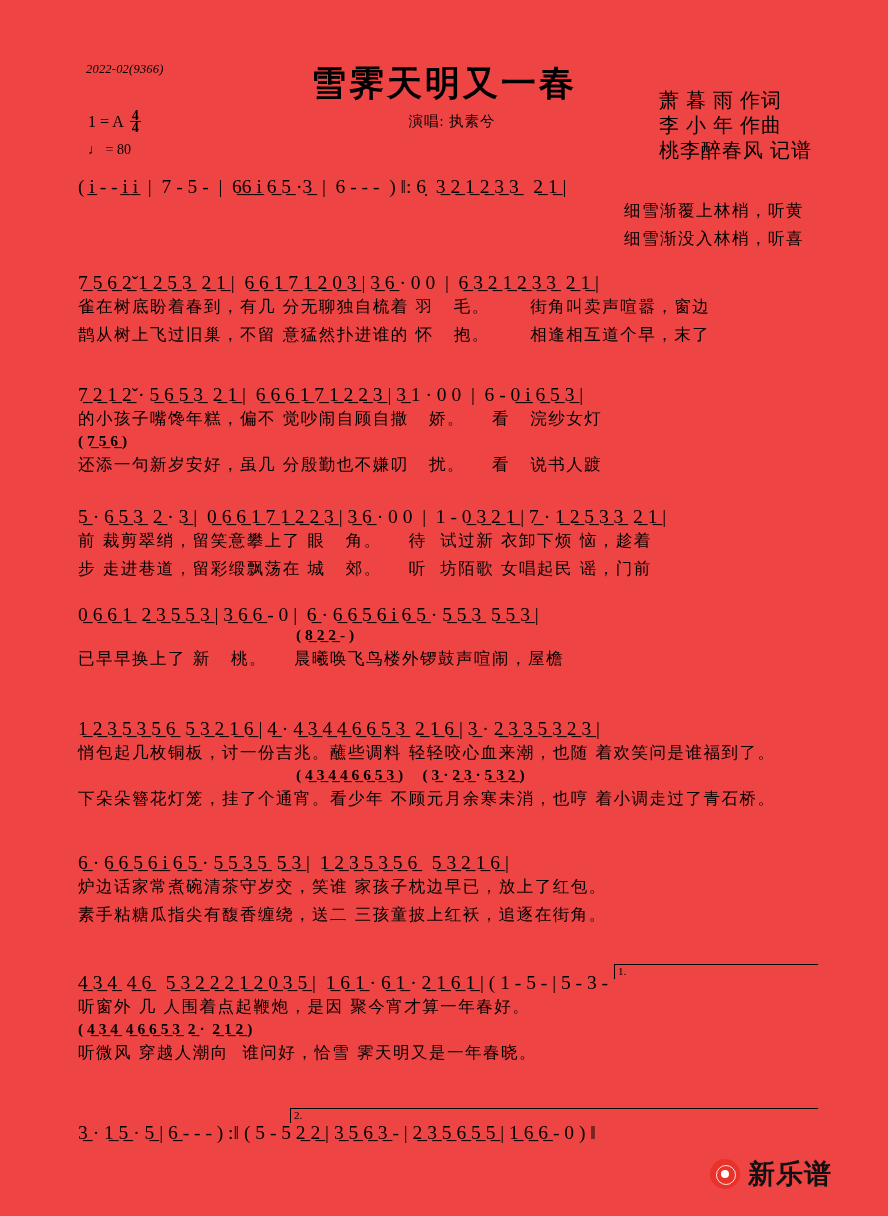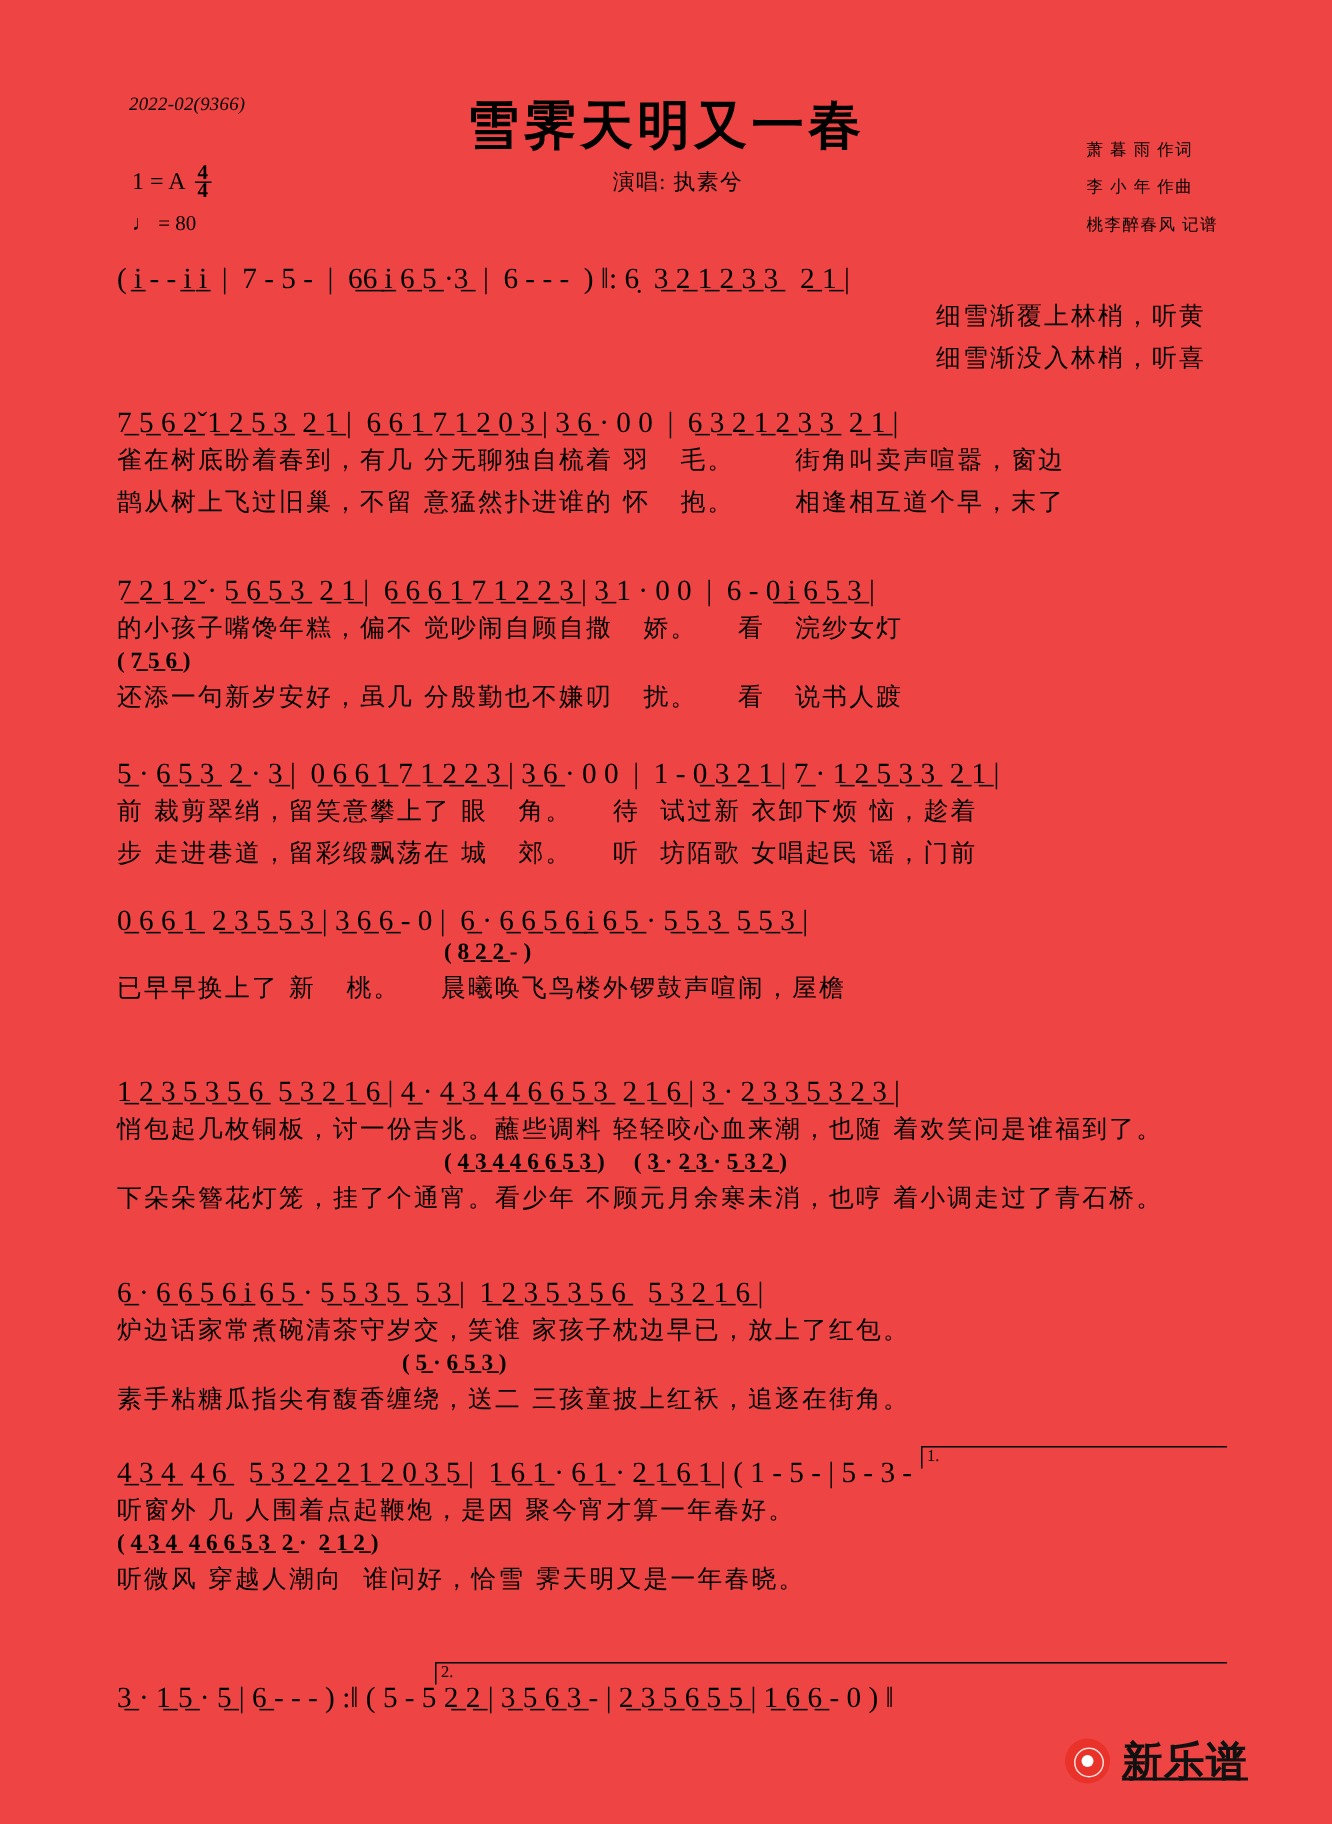--- a/index.html
+++ b/index.html
@@ -46,21 +46,21 @@
     left: 16px; right: 0;
     top: 112px;
     text-align: center;
     font-size: 14.5px;
     letter-spacing: 1px;
   }
   .credits {
     position: absolute;
     right: 76px;
     top: 88px;
-    font-size: 11px;
+    font-size: 20px;
     line-height: 25px;
     text-align: left;
     letter-spacing: 1px;
   }
 
   
   .keysig {
     position: absolute;
     left: 88px;
     top: 110px;
@@ -158,21 +158,20 @@
     margin: -9px 0 0 -9px;
     border-radius: 50%;
     border: 1.5px solid rgba(255,255,255,.85);
   }
   .logo .txt {
     font-family: "DejaVu Serif", serif;
     font-weight: bold;
     font-size: 27px;
     letter-spacing: 1px;
     color: #111;
-    text-decoration: underline;
   }
 </style>
 </head>
 <body>
 
 <div class="page">
 
   <div class="doc-code">2022-02(9366)</div>
   <div class="title">雪霁天明又一春</div>
   <div class="singer">演唱: 执素兮</div>
@@ -228,21 +227,20 @@
   <div class="system" style="top:718px;">
     <div class="notes">1̲ 2̲ 3̲ 5̲ 3̲ 5̲ 6̲  5̲ 3̲ 2̲ 1̲ 6̲ | 4̲ · 4̲ 3̲ 4̲ 4̲ 6̲ 6̲ 5̲ 3̲  2̲ 1̲ 6̲ | 3̲ · 2̲ 3̲ 3̲ 5̲ 3̲ 2̲ 3̲ |</div>
     <div class="lyric">悄包起几枚铜板，讨一份吉兆。蘸些调料 轻轻咬心血来潮，也随 着欢笑问是谁福到了。</div>
     <div class="paren-notes" style="padding-left:218px;">( 4̲ 3̲ 4̲ 4̲ 6̲ 6̲ 5̲ 3̲ )     ( 3̲ · 2̲ 3̲ · 5̲ 3̲ 2̲ )</div>
     <div class="lyric l2">下朵朵簪花灯笼，挂了个通宵。看少年 不顾元月余寒未消，也哼 着小调走过了青石桥。</div>
   </div>
 
   <div class="system" style="top:852px;">
     <div class="notes">6̲ · 6̲ 6̲ 5̲ 6̲ i̲ 6̲ 5̲ · 5̲ 5̲ 3̲ 5̲  5̲ 3̲ |  1̲ 2̲ 3̲ 5̲ 3̲ 5̲ 6̲   5̲ 3̲ 2̲ 1̲ 6̲ |</div>
     <div class="lyric">炉边话家常煮碗清茶守岁交，笑谁 家孩子枕边早已，放上了红包。</div>
-    <div class="paren-notes" style="padding-left:190px;">( 5̲ · 6̲ 5̲ 3̲ )</div>
     <div class="lyric l2">素手粘糖瓜指尖有馥香缠绕，送二 三孩童披上红袄，追逐在街角。</div>
   </div>
 
   <div class="system" style="top:972px;">
     <div class="notes">4̲ 3̲ 4̲  4̲ 6̲   5̲ 3̲ 2̲ 2̲ 2̲ 1̲ 2̲ 0̲ 3̲ 5̲ |  1̲ 6̲ 1̲ · 6̲ 1̲ · 2̲ 1̲ 6̲ 1̲ | ( 1 - 5 - | 5 - 3 -</div>
     <div class="lyric">听窗外 几 人围着点起鞭炮，是因 聚今宵才算一年春好。</div>
     <div class="paren-notes">( 4̲ 3̲ 4̲  4̲ 6̲ 6̲ 5̲ 3̲  2̲ ·  2̲ 1̲ 2̲ )</div>
     <div class="lyric l2">听微风 穿越人潮向  谁问好，恰雪 霁天明又是一年春晓。</div>
   </div>
 

